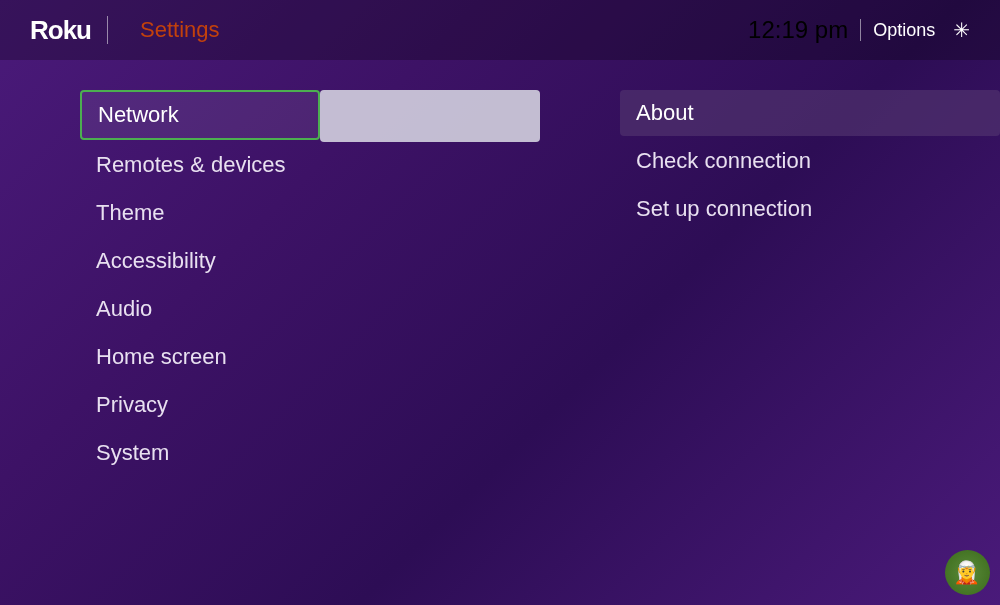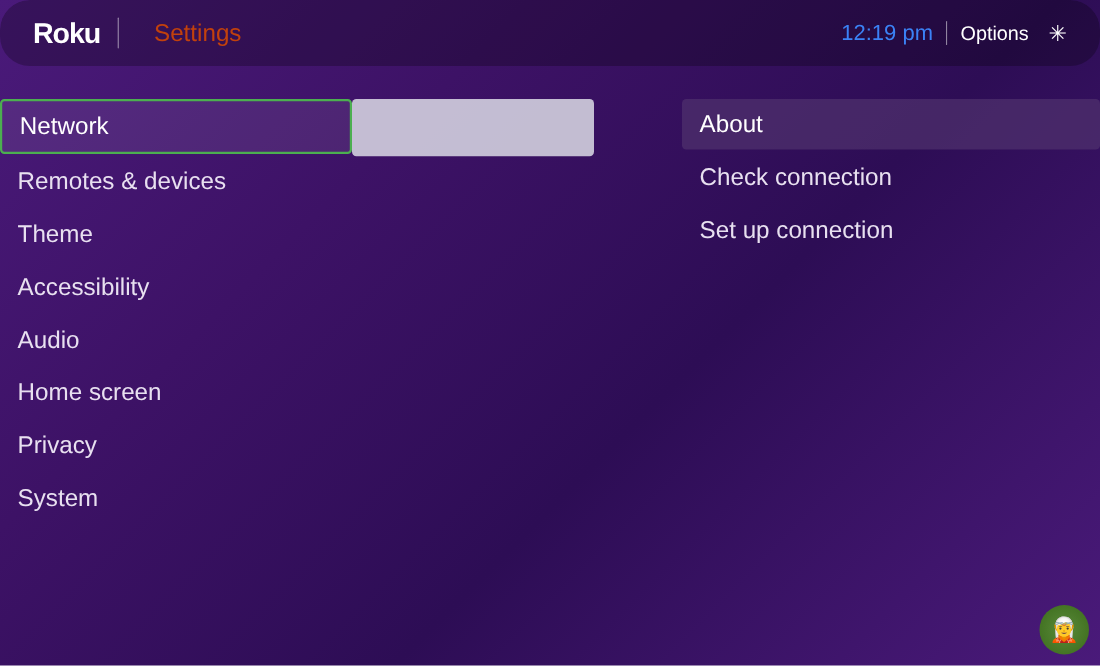--- a/index.html
+++ b/index.html
@@ -1,19 +1,18 @@
 <!DOCTYPE html>
 <html><head>
   <meta charset="utf-8">
   <style>
     * {
       margin: 0;
       padding: 0;
       box-sizing: border-box;
-      border-radius: 27px;
     }
 
     body {
       width: 1000px;
       height: 605px;
       background: linear-gradient(135deg, #4a1a7a 0%, #3d1266 30%, #2d0d55 60%, #4a1a7a 100%);
       font-family: 'Arial', sans-serif;
       color: #ffffff;
       overflow: hidden;
       position: relative;
@@ -50,22 +49,22 @@
     }
 
     .header-right {
       margin-left: auto;
       display: flex;
       align-items: center;
       gap: 12px;
     }
 
     .header-time {
-      font-size: 20px;
-      color: #3b82f6;
+      font-size: 24px;
+      color: #000000;
       font-weight: 300;
     }
 
     .header-divider2 {
       width: 1px;
       height: 22px;
       background: rgba(255,255,255,0.5);
     }
 
     .header-options {
@@ -84,20 +83,21 @@
     
     .main-content {
       display: flex;
       padding: 30px 0 0 0;
       height: calc(605px - 60px);
     }
 
     
     .left-menu {
       width: 320px;
+      padding-left: 80px;
       flex-shrink: 0;
     }
 
     .menu-item {
       padding: 10px 16px;
       font-size: 22px;
       font-weight: 400;
       color: #e8e0f0;
       cursor: pointer;
       border-radius: 4px;

